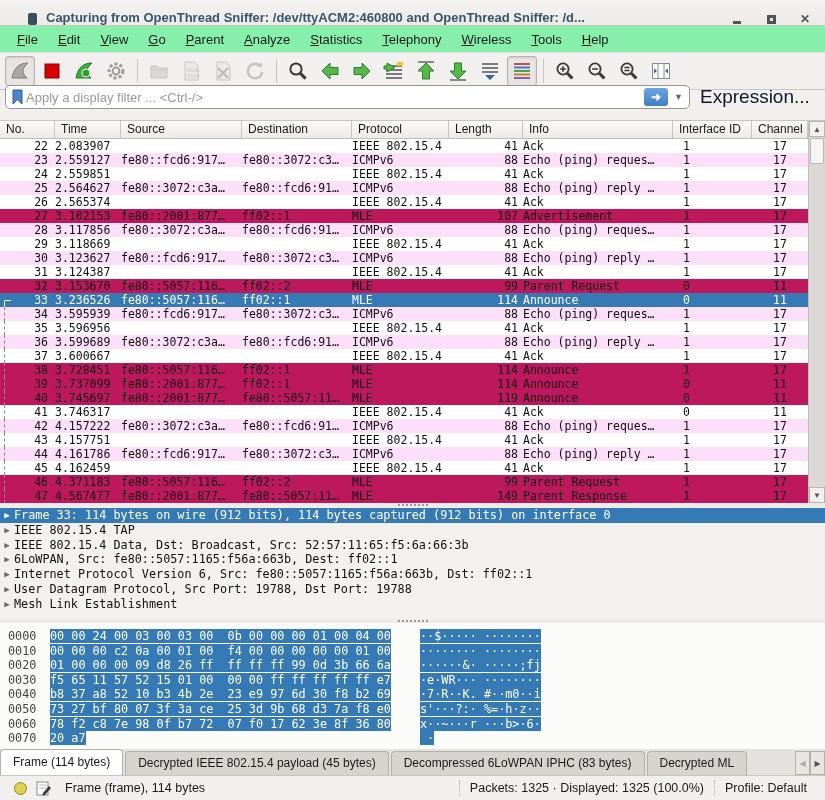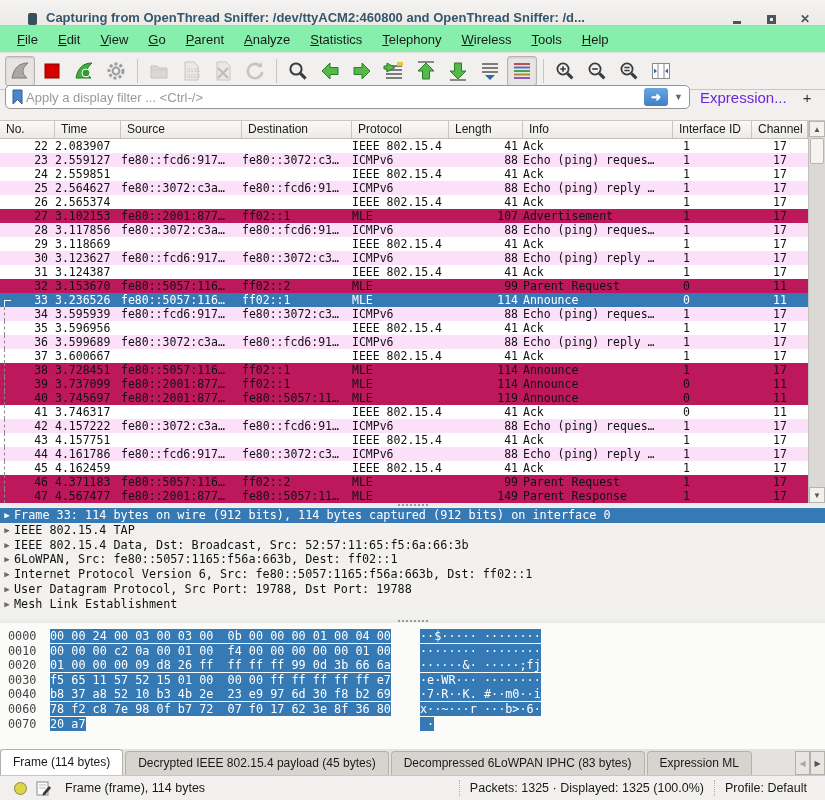--- a/index.html
+++ b/index.html
@@ -29,21 +29,21 @@
   .tbtn.disabled { opacity:.5; }
   .tsep { width:1px; height:24px; background:#c9c5c0; margin:0 5px; }
 
   
   .filterbar { height:31px; flex:none; background:#f1f0ee; border-bottom:1px solid #c9c5c0; display:flex; align-items:center; padding:0 8px 16px 5px; }
   .filter-box { flex:none; width:685px; height:24px; background:#ffffff; border:1px solid #9a968f; border-radius:5px; display:flex; align-items:center; padding:0 3px 0 4px; }
   .filter-input { flex:1; border:none; outline:none; font-size:13px; color:#222; background:transparent; height:20px; }
   .filter-input::placeholder { color:#9a9a9a; }
   .apply-btn { width:24px; height:18px; border-radius:3px; background:linear-gradient(#6aa6e2,#3f7fc4); display:flex; align-items:center; justify-content:center; color:#fff; font-size:12px; font-weight:bold; line-height:1; }
   .filter-caret { color:#666; font-size:9px; padding:0 3px 0 6px; }
-  .expression-label { font-size:15px; color:#6d28d9; padding:0 8px 0 10px; }
+  .expression-label { font-size:19px; color:#0f172a; padding:0 8px 0 10px; }
   .fsep { width:1px; height:18px; background:#c9c5c0; }
   .add-btn { font-size:15px; color:#333; padding:0 8px; }
 
   
   .packet-list { flex:none; height:382px; position:relative; background:#ffffff; }
   .plist-header { height:18px; display:flex; background:linear-gradient(#fbfaf9,#eceae6); border-bottom:1px solid #c3c0bb; font-size:12px; color:#1a1a1a; width:808px; }
   .hcell { flex:none; border-right:1px solid #c9c6c1; padding:1px 0 0 6px; white-space:nowrap; overflow:hidden; }
   .rows-area { height:364px; overflow:hidden; width:808px; background:#fff; }
   .prow { display:flex; height:14px; line-height:14px; font-family:"DejaVu Sans Mono", monospace; font-size:11.5px; color:#111; white-space:pre; position:relative; }
   .prow.pink { background:#fce0fa; }
@@ -352,29 +352,30 @@
   <div class="splitter">
       <div class="dots"></div>
     </div>
 
   <div class="hexpane">
       <div class="hxrow"><span class="hx-off">0000</span><span class="hx-bytes"><span class="hexsel">00 00 24 00 03 00 03 00  0b 00 00 00 01 00 04 00</span></span><span class="hx-ascii"><span class="hexsel">··$····· ········</span></span></div>
       <div class="hxrow"><span class="hx-off">0010</span><span class="hx-bytes"><span class="hexsel">00 00 00 c2 0a 00 01 00  f4 00 00 00 00 00 01 00</span></span><span class="hx-ascii"><span class="hexsel">········ ········</span></span></div>
       <div class="hxrow"><span class="hx-off">0020</span><span class="hx-bytes"><span class="hexsel">01 00 00 00 09 d8 26 ff  ff ff ff 99 0d 3b 66 6a</span></span><span class="hx-ascii"><span class="hexsel">······&amp;· ·····;fj</span></span></div>
       <div class="hxrow"><span class="hx-off">0030</span><span class="hx-bytes"><span class="hexsel">f5 65 11 57 52 15 01 00  00 00 ff ff ff ff ff e7</span></span><span class="hx-ascii"><span class="hexsel">·e·WR··· ········</span></span></div>
       <div class="hxrow"><span class="hx-off">0040</span><span class="hx-bytes"><span class="hexsel">b8 37 a8 52 10 b3 4b 2e  23 e9 97 6d 30 f8 b2 69</span></span><span class="hx-ascii"><span class="hexsel">·7·R··K. #··m0··i</span></span></div>
+      <div class="hxrow"><span class="hx-off">0050</span><span class="hx-bytes"><span class="hexsel">73 27 bf 80 07 3f 3a ce  25 3d 9b 68 d3 7a f8 e0</span></span><span class="hx-ascii"><span class="hexsel">s'···?:· %=·h·z··</span></span></div>
       <div class="hxrow"><span class="hx-off">0060</span><span class="hx-bytes"><span class="hexsel">78 f2 c8 7e 98 0f b7 72  07 f0 17 62 3e 8f 36 80</span></span><span class="hx-ascii"><span class="hexsel">x··~···r ···b&gt;·6·</span></span></div>
       <div class="hxrow"><span class="hx-off">0070</span><span class="hx-bytes"><span class="hexsel">20 a7</span></span><span class="hx-ascii"><span class="hexsel"> ·</span></span></div>
     </div>
 
   <div class="bytetabs">
     <span class="btab active">Frame (114 bytes)</span>
       <span class="btab">Decrypted IEEE 802.15.4 payload (45 bytes)</span>
       <span class="btab">Decompressed 6LoWPAN IPHC (83 bytes)</span>
-      <span class="btab">Expression ML</span>
+      <span class="btab">Decrypted ML</span>
       <span class="tab-arrows">
       <span class="tab-arrow dim">◀</span>
       <span class="tab-arrow">▶</span>
     </span>
   </div>
 
   <div class="statusbar">
     <span class="expert-dot"></span>
     <svg width="16" height="16">
         <rect x="2" y="2" width="11" height="13" fill="#fdfdfd" stroke="#8a8a8a"></rect>

